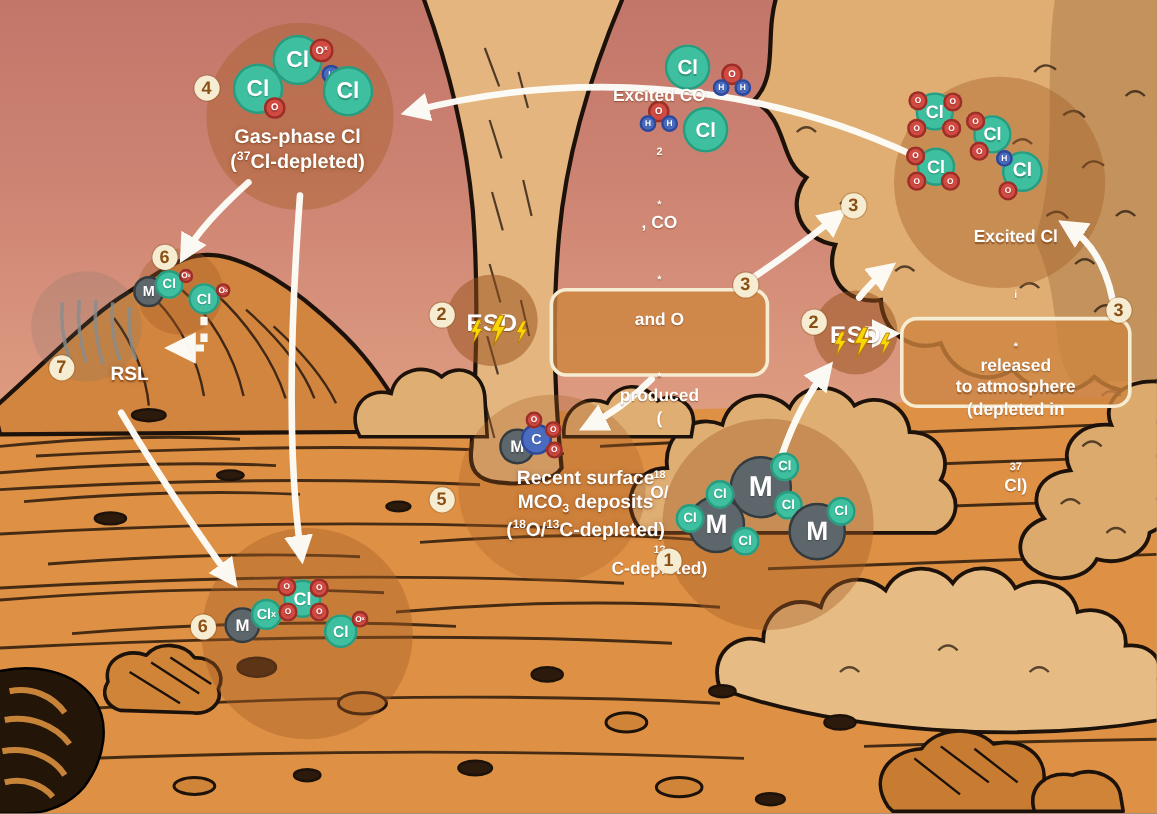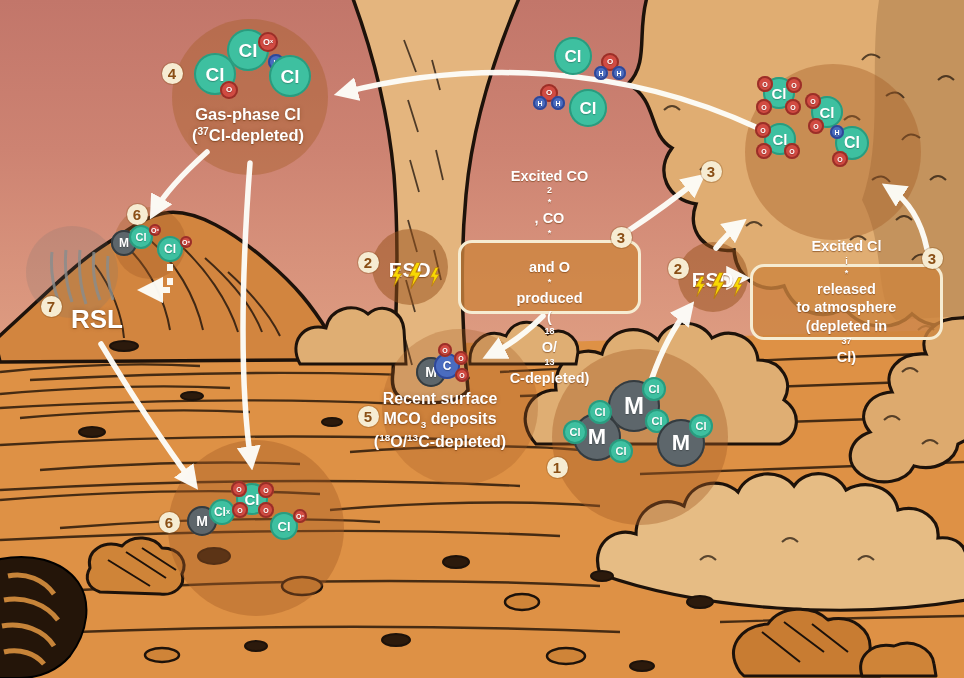--- a/index.html
+++ b/index.html
@@ -25,21 +25,21 @@
     position:absolute;width:21px;height:21px;border-radius:50%;
     background:#f6ecd2;color:#8a4f15;font-weight:bold;font-size:15px;
     display:flex;align-items:center;justify-content:center;
     box-shadow:0 0 0 1px rgba(130,80,25,.3);z-index:8;
   }
   .dlabel{
     position:absolute;transform:translateX(-50%);text-align:center;color:#fff;font-weight:bold;
     white-space:nowrap;line-height:1.25;z-index:7;
     text-shadow:0 1px 1px rgba(110,55,15,.6),0 0 4px rgba(110,55,15,.35);
   }
-  .dlabel sub,.dlabel sup,.callout sub,.callout sup{font-size:62%;}
+  .dlabel sub,.dlabel sup,.callout sub,.callout sup{font-size:62%;margin-top:32px;}
   .callout{
     position:absolute;box-sizing:border-box;border:3.5px solid #f6ecd2;border-radius:14px;
     background:rgba(205,132,62,.8);color:#fff;font-weight:bold;text-align:center;
     display:flex;flex-direction:column;align-items:center;justify-content:center;
     line-height:1.3;z-index:6;text-shadow:0 1px 1px rgba(110,55,15,.6);
   }
   .esd{position:absolute;z-index:7;display:flex;flex-direction:column;align-items:flex-start;transform:translate(-50%,-50%);}
   .esd .esd-label{color:#fff;font-weight:bold;font-size:20px;letter-spacing:.5px;
     text-shadow:0 1px 1px rgba(110,55,15,.65);margin-top:-4px;}
   .arrow-path{stroke:#fdfdf8;stroke-width:5.5;fill:none;stroke-linecap:round;opacity:.97;}
@@ -297,19 +297,19 @@
         <svg width="56" height="30" viewBox="0 0 56 30">
        <g fill="#f8d803" stroke="#b97a10" stroke-width="1">
          <path d="M9 0 L2 13 L7 13 L4 25 L14 9 L9 9 L13 0 Z" transform="translate(2,4) scale(0.8)"></path>
          <path d="M9 0 L2 13 L7 13 L4 25 L14 9 L9 9 L13 0 Z" transform="translate(18,0) scale(1.05)"></path>
          <path d="M9 0 L2 13 L7 13 L4 25 L14 9 L9 9 L13 0 Z" transform="translate(40,5) scale(0.75)"></path>
        </g>
      </svg>
      <span class="esd-label">ESD</span>
       </div>
       <div class="dlabel" style="left: 248px; top: 104px; font-size: 16.5px;">Gas-phase Cl<br>(<sup>37</sup>Cl-depleted)</div>
-      <div class="dlabel" style="left: 440px; top: 389px; font-size: 16px;">Recent surface<br>MCO<sub>3</sub> deposits<br>(<sup>18</sup>O/<sup>13</sup>C-depleted)</div>
-      <div class="dlabel" style="left: 97px; top: 303px; font-size: 26px;">RSL</div>
+      <div class="dlabel" style="left: 488px; top: 389px; font-size: 16px;">Recent surface<br>MCO<sub>3</sub> deposits<br>(<sup>18</sup>O/<sup>13</sup>C-depleted)</div>
+      <div class="dlabel" style="left: 108px; top: 303px; font-size: 16px;">RSL</div>
       <div class="callout" style="left: 458px; top: 240px; width: 183px; height: 74px; font-size: 14.5px;">Excited CO<sub>2</sub><sup>*</sup>, CO<sup>*</sup><br>and O<sup>*</sup> produced<br>(<sup>18</sup>O/<sup>13</sup>C-depleted)</div>
       <div class="callout" style="left: 750px; top: 264px; width: 193px; height: 76px; font-size: 14.5px;">Excited Cl<sub>i</sub><sup>*</sup> released<br>to atmosphere<br>(depleted in <sup>37</sup>Cl)</div>
     </div>
 
 </div>
 
 </body></html>

